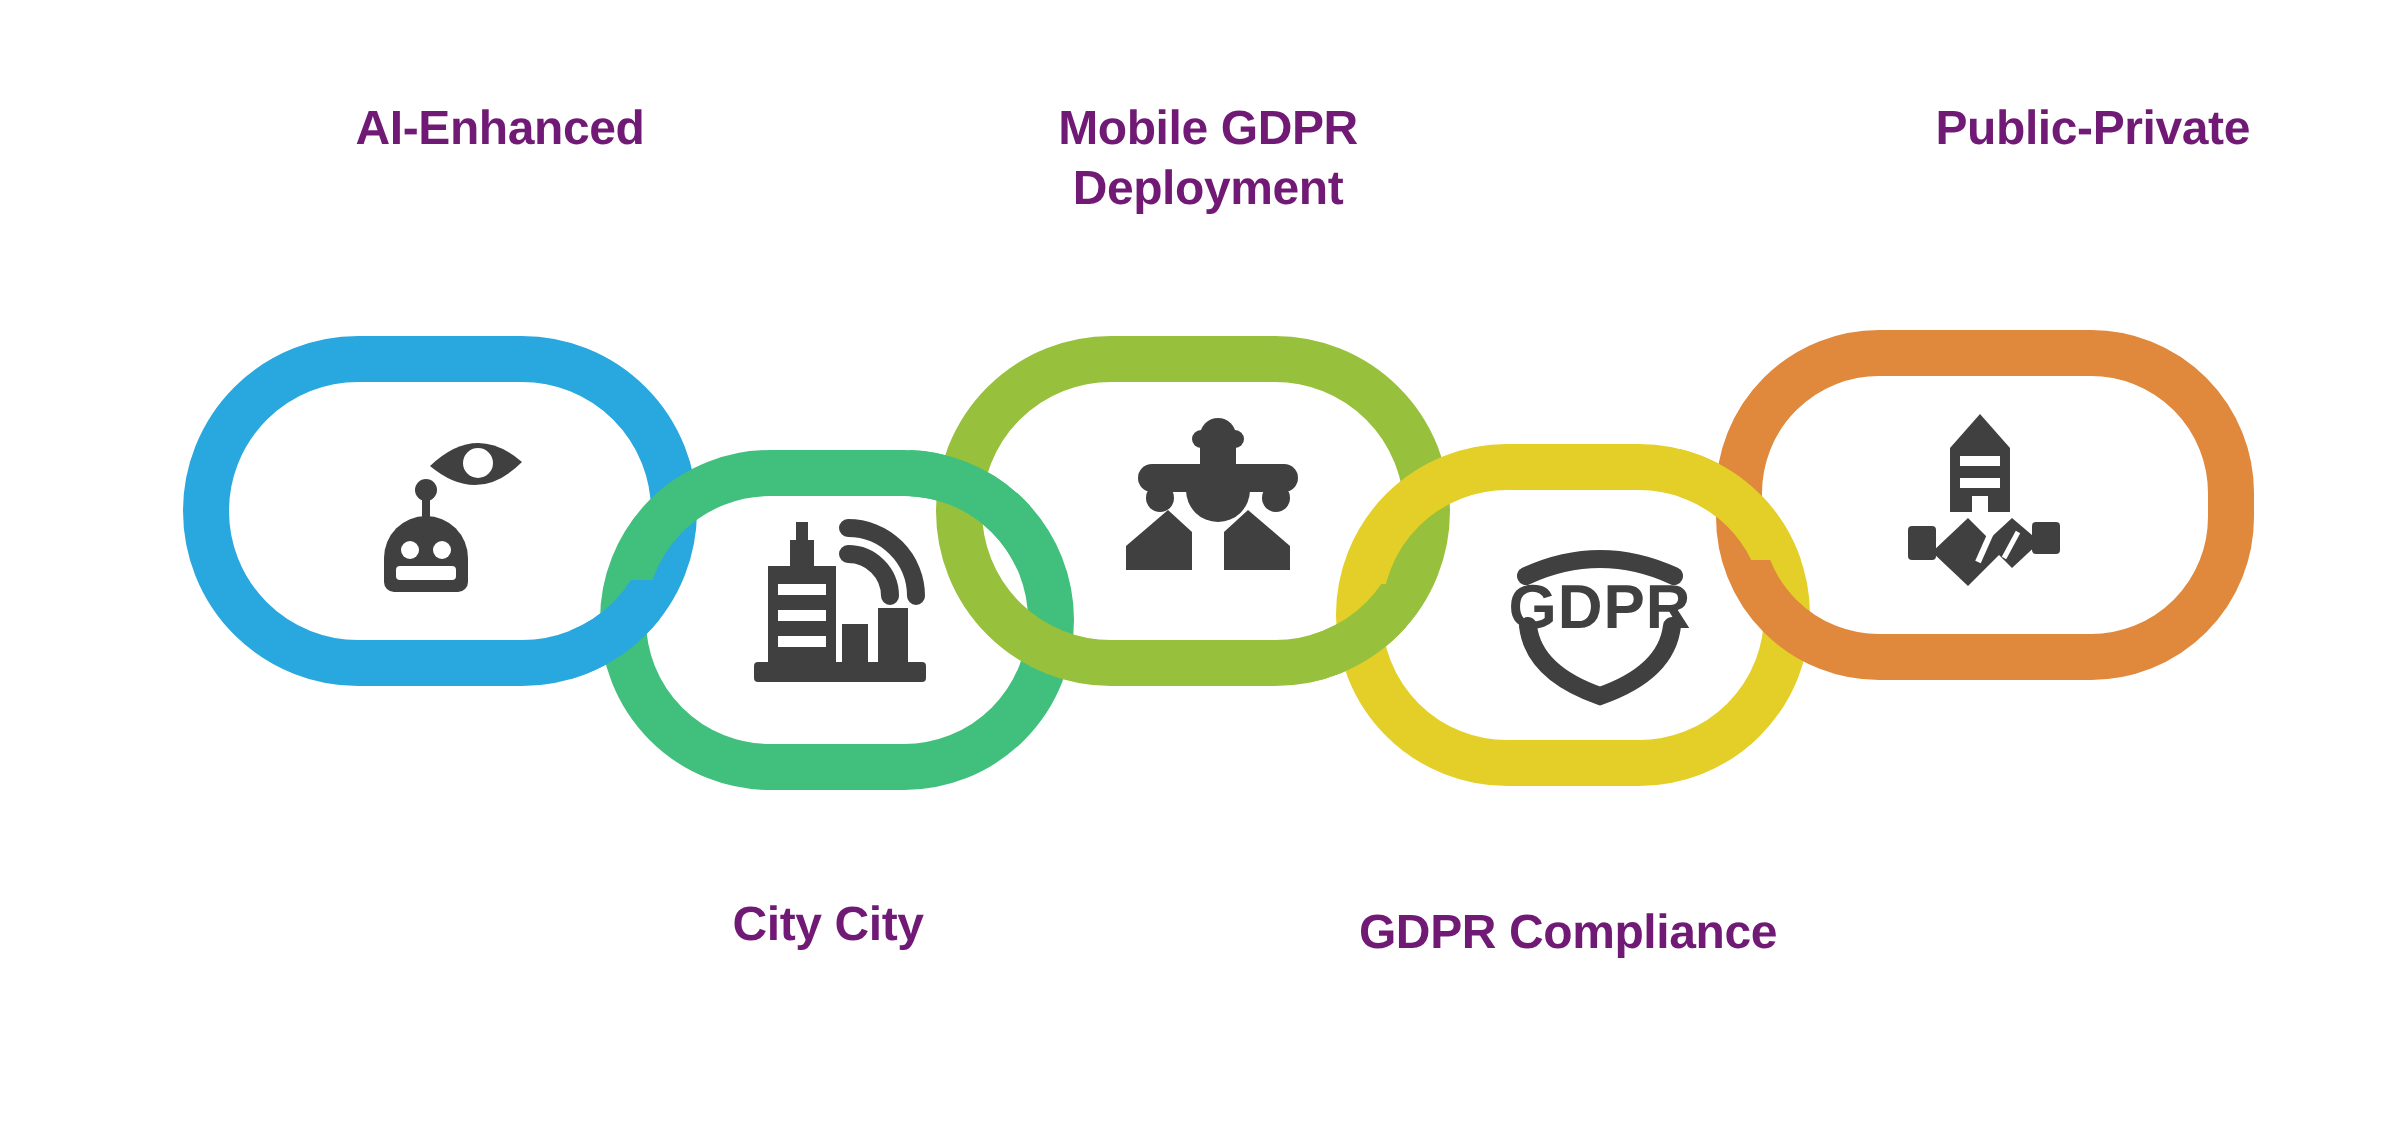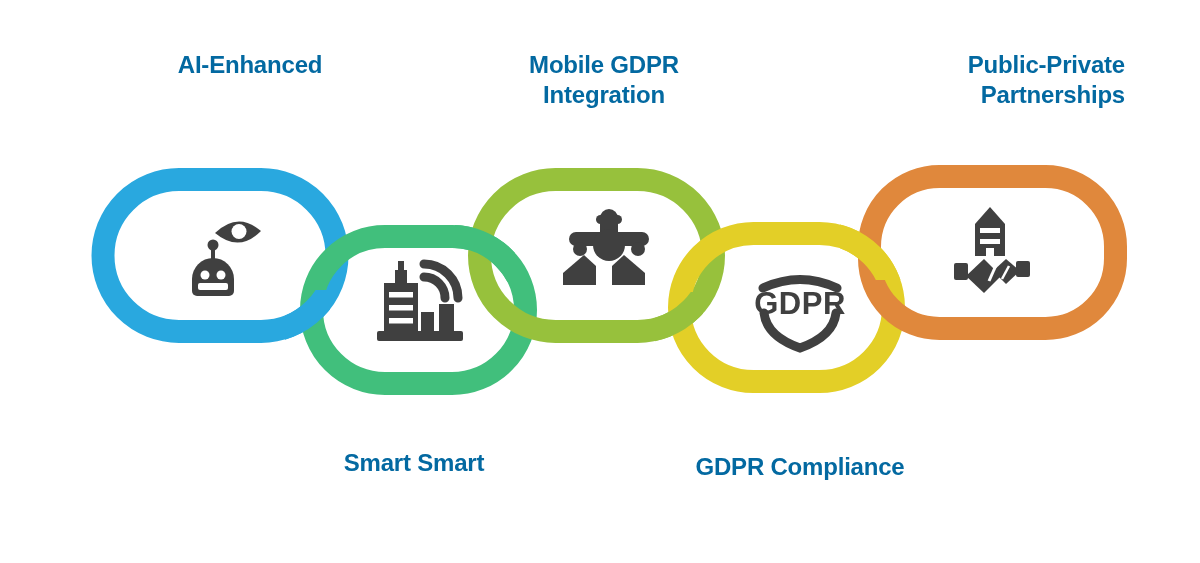--- a/index.html
+++ b/index.html
@@ -11,21 +11,21 @@
     font-family:"Liberation Sans", sans-serif;
   }
   .stage svg{position:absolute;left:0;top:0;}
   .chain-label{
     position:absolute;
     text-align:center;
     font-weight:700;
     font-size:24px;
     line-height:30px;
     letter-spacing:-0.2px;
-    color:#0369a1;
+    color:#701a75;
   }
 </style>
 </head>
 <body>
 
 <div class="stage">
 
   <svg width="1200" height="563" viewBox="0 0 1200 563">
     <defs>
       <clipPath id="clipA">
@@ -118,29 +118,28 @@
       <path d="M1009,266 L1002,279" stroke="#ffffff" stroke-width="2.5" fill="none"></path>
     </g>
   </svg>
 
   <div class="chain-label" style="left:110px;top:50px;width:280px;">
     <div>AI-Enhanced</div>
   </div>
 
   <div class="chain-label" style="left:464px;top:50px;width:280px;">
     <div>Mobile GDPR</div>
-    <div>Integration</div>
+    <div>Deployment</div>
   </div>
 
   <div class="chain-label" style="left:845px;top:50px;width:280px;text-align:right;">
     <div>Public-Private</div>
-    <div>Partnerships</div>
   </div>
 
   <div class="chain-label" style="left:274px;top:448px;width:280px;">
-    <div>Smart Smart</div>
+    <div>City City</div>
   </div>
 
-  <div class="chain-label" style="left:640px;top:452px;width:320px;">
+  <div class="chain-label" style="left:624px;top:452px;width:320px;">
     <div>GDPR Compliance</div>
   </div>
 
 </div>
 
 </body></html>

